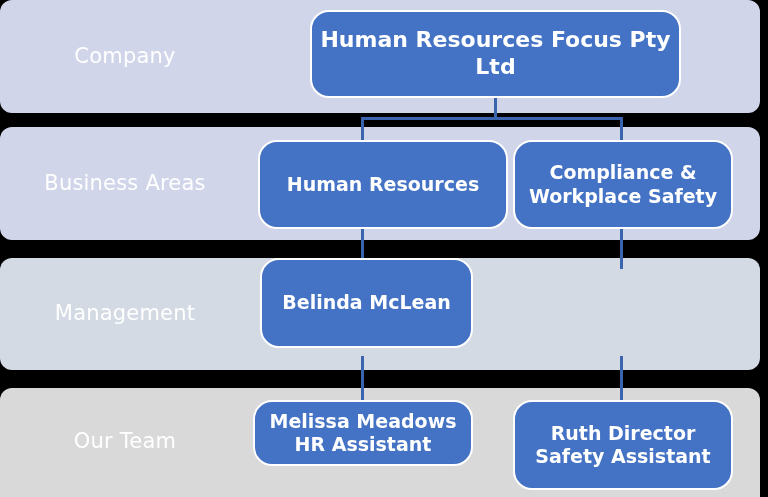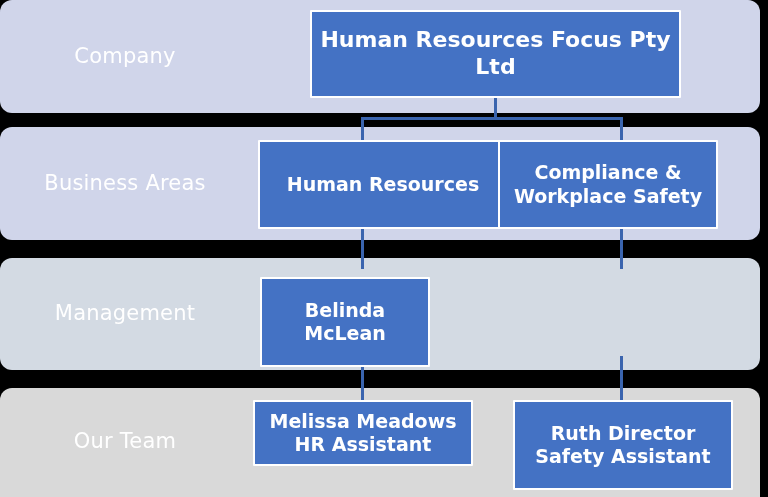--- a/index.html
+++ b/index.html
@@ -56,21 +56,21 @@
   }
   .v-line { width: 3px; }
   .h-line { height: 3px; }
 
   
   .node {
     position: absolute;
     box-sizing: border-box;
     background: #4472C4;
     border: 2px solid #FFFFFF;
-    border-radius: 1px;
+    border-radius: 19px;
     color: #FFFFFF;
     display: flex;
     align-items: center;
     justify-content: center;
     text-align: center;
     font-size: 19px;
     font-weight: 700;
     line-height: 1.22;
     padding: 4px 8px;
     z-index: 5;
@@ -108,28 +108,28 @@
   <div class="connector v-line" style="left:620px; top:356px; height:46px;"></div>
 
   <div class="node root" style="left:310px; top:10px; width:371px; height:88px;">
     <span class="nline">Human Resources Focus Pty Ltd</span>
   </div>
 
   <div class="node" style="left:258px; top:140px; width:250px; height:89px;">
     <span>Human Resources</span>
   </div>
 
-  <div class="node" style="left:498px; top:140px; width:220px; height:89px;">
+  <div class="node" style="left:513px; top:140px; width:220px; height:89px;">
     <div>
       <span class="nline">Compliance &amp;</span>
       <span class="nline">Workplace Safety</span>
     </div>
   </div>
 
-  <div class="node" style="left:260px; top:277px; width:170px; height:90px;">
+  <div class="node" style="left:260px; top:258px; width:213px; height:90px;">
     <div>
       <span class="nline">Belinda McLean</span>
     </div>
   </div>
 
 
   <div class="node" style="left:253px; top:400px; width:220px; height:66px;">
     <div>
       <span class="nline">Melissa Meadows</span>
       <span class="nline">HR Assistant</span>

